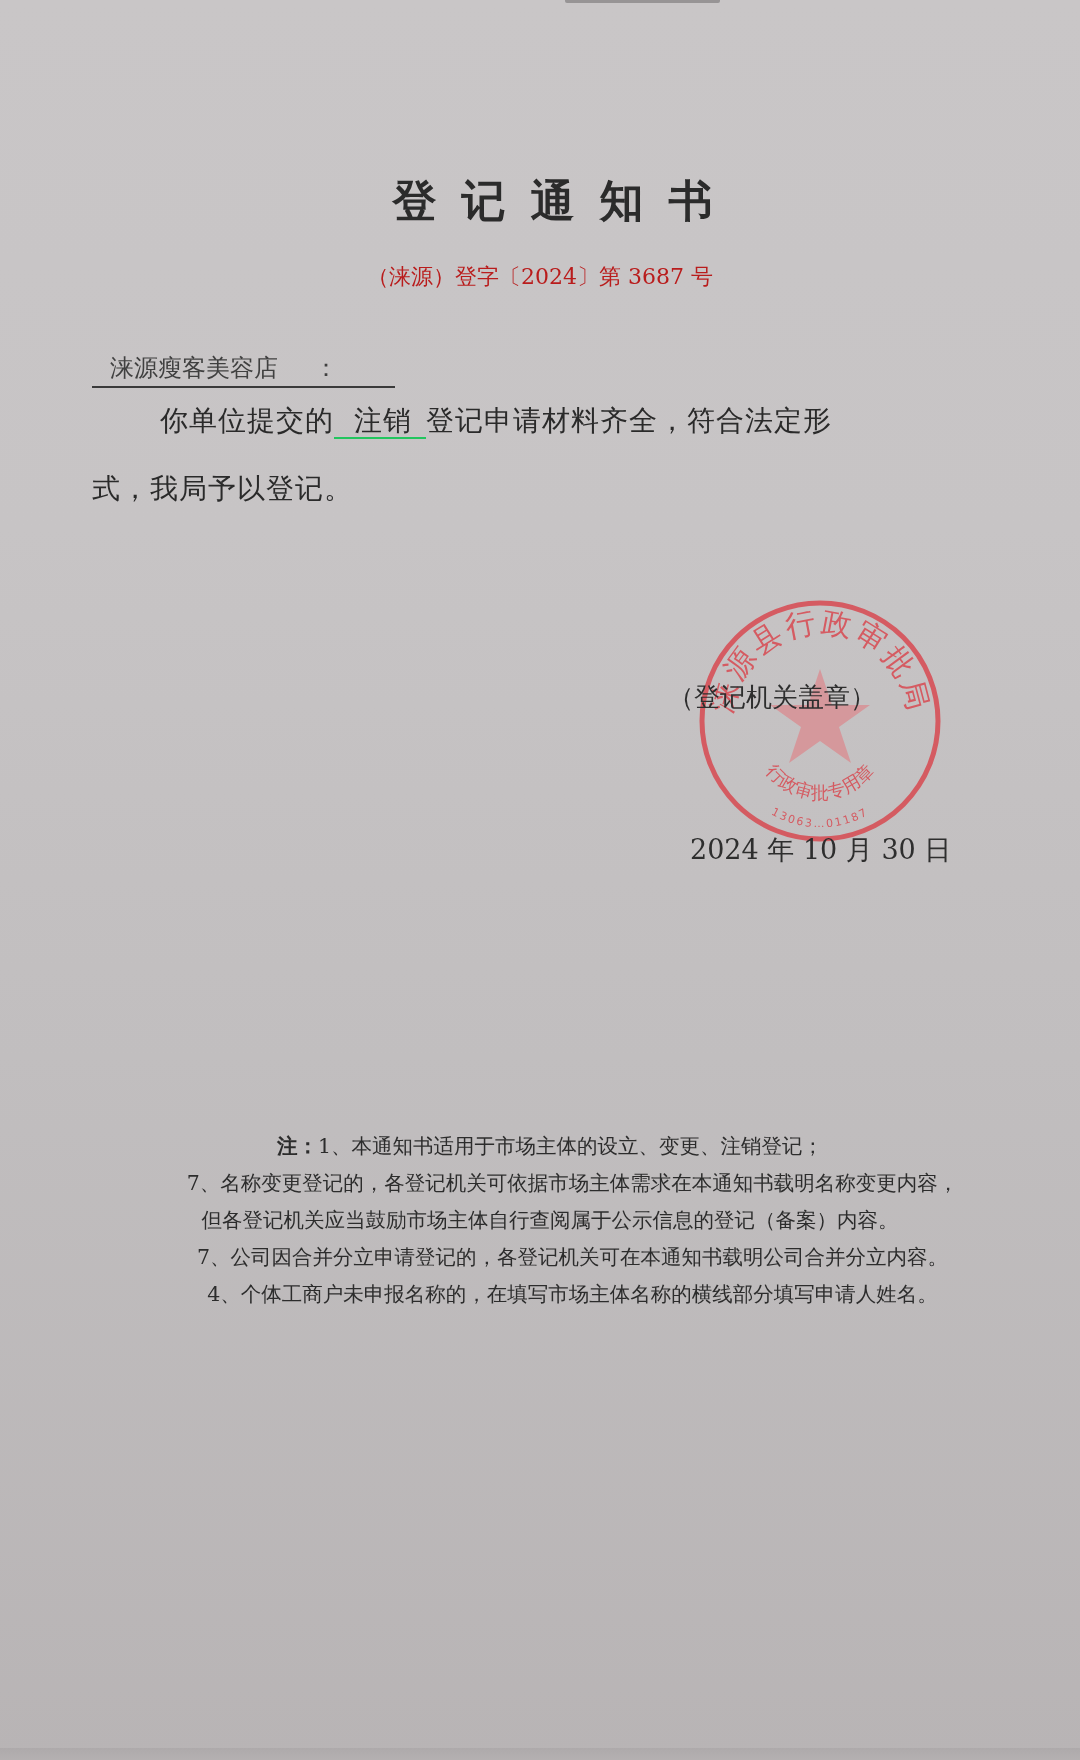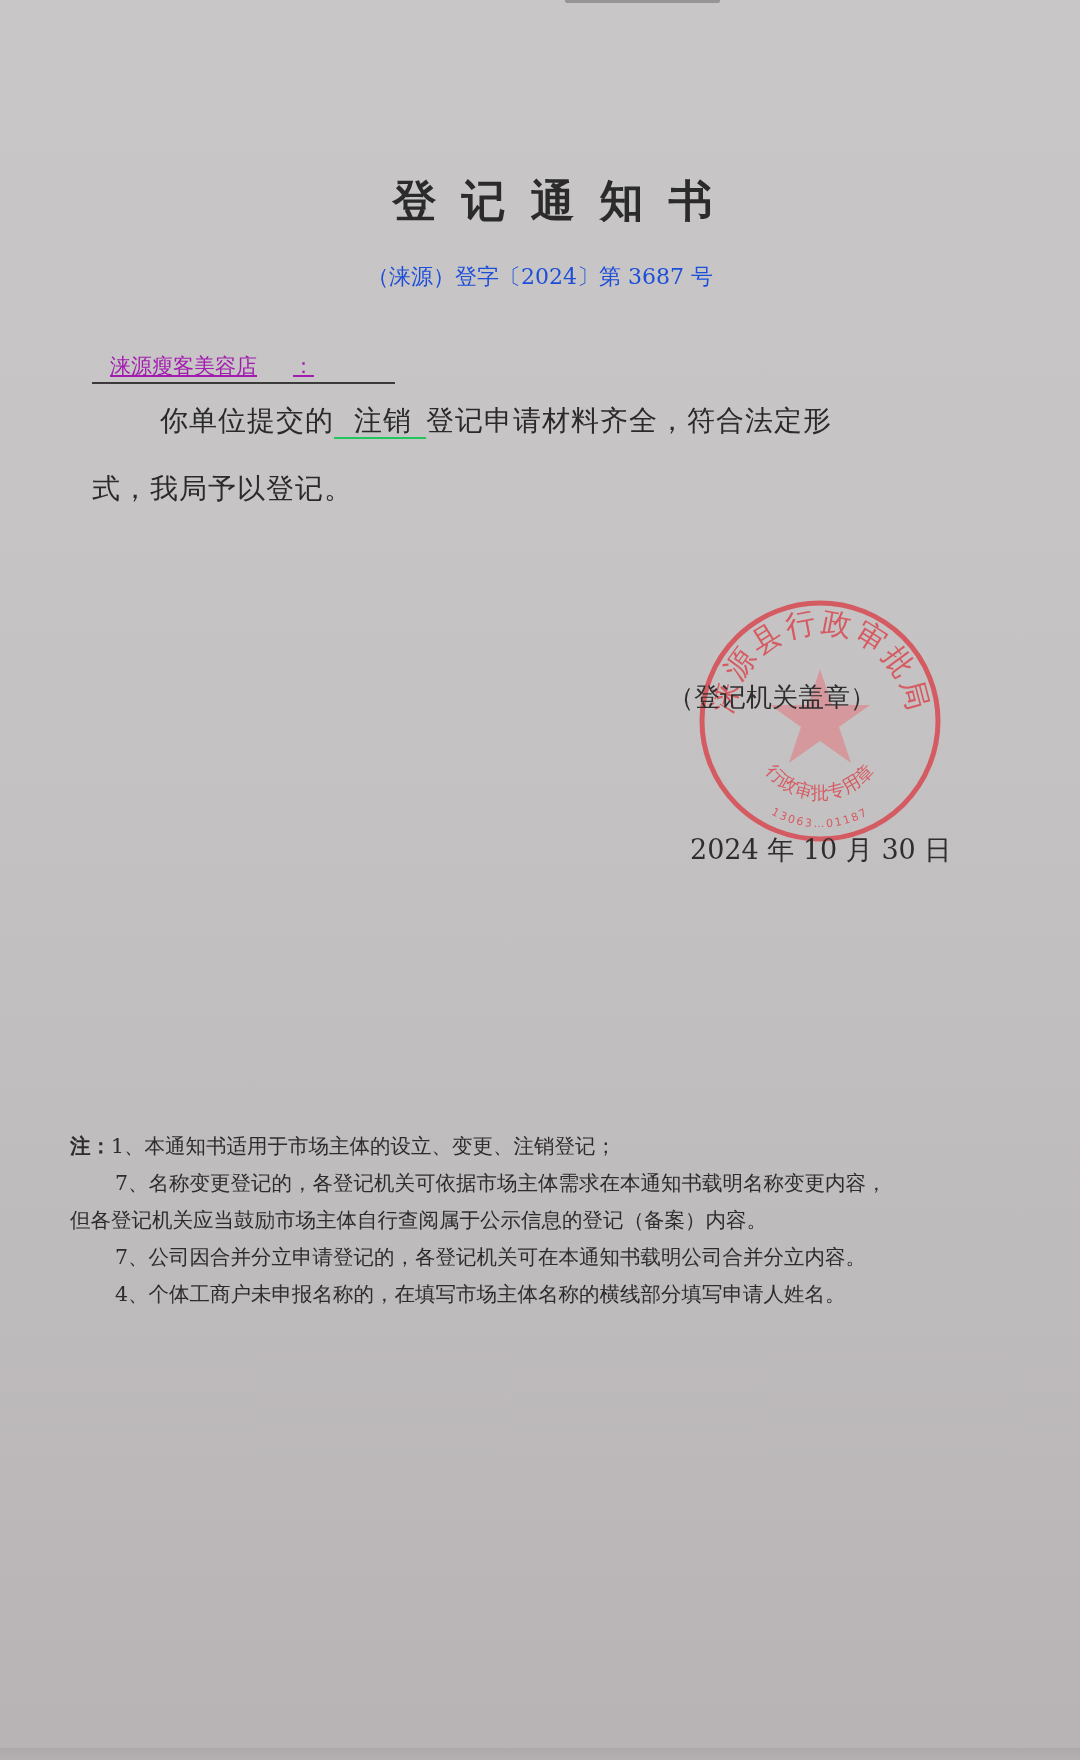--- a/index.html
+++ b/index.html
@@ -54,35 +54,34 @@
       color: #2b2b2b;
       font-weight: bold;
     }
     .ref-number {
       position: absolute;
       left: 0;
       width: 1080px;
       top: 262px;
       text-align: center;
       font-size: 22px;
-      color: #1d4ed8;
+      color: #b91c1c;
     }
     .addressee {
       position: absolute;
       left: 92px;
       top: 352px;
       width: 303px;
-      font-size: 21px;
+      font-size: 24px;
       border-bottom: 2px solid #3a3a3a;
       padding-bottom: 2px;
       padding-left: 18px;
       box-sizing: border-box;
       white-space: nowrap;
-      color: #a21caf;
-      text-decoration: underline;
+      color: #404040;
     }
     .addressee .colon {
       margin-left: 36px;
     }
     .body-line {
       position: absolute;
       font-size: 28px;
       color: #2a2a2a;
       white-space: nowrap;
       letter-spacing: 1px;
@@ -133,20 +132,21 @@
       position: absolute;
       left: 70px;
       top: 1128px;
       width: 960px;
       font-size: 20.5px;
       line-height: 37px;
       color: #2c2c2c;
     }
     .note-line {
       white-space: nowrap;
+      text-align: center;
     }
     .note-indent {
       padding-left: 45px;
     }
     .note-prefix {
       font-weight: bold;
     }
   </style>
 </head>
 <body>

